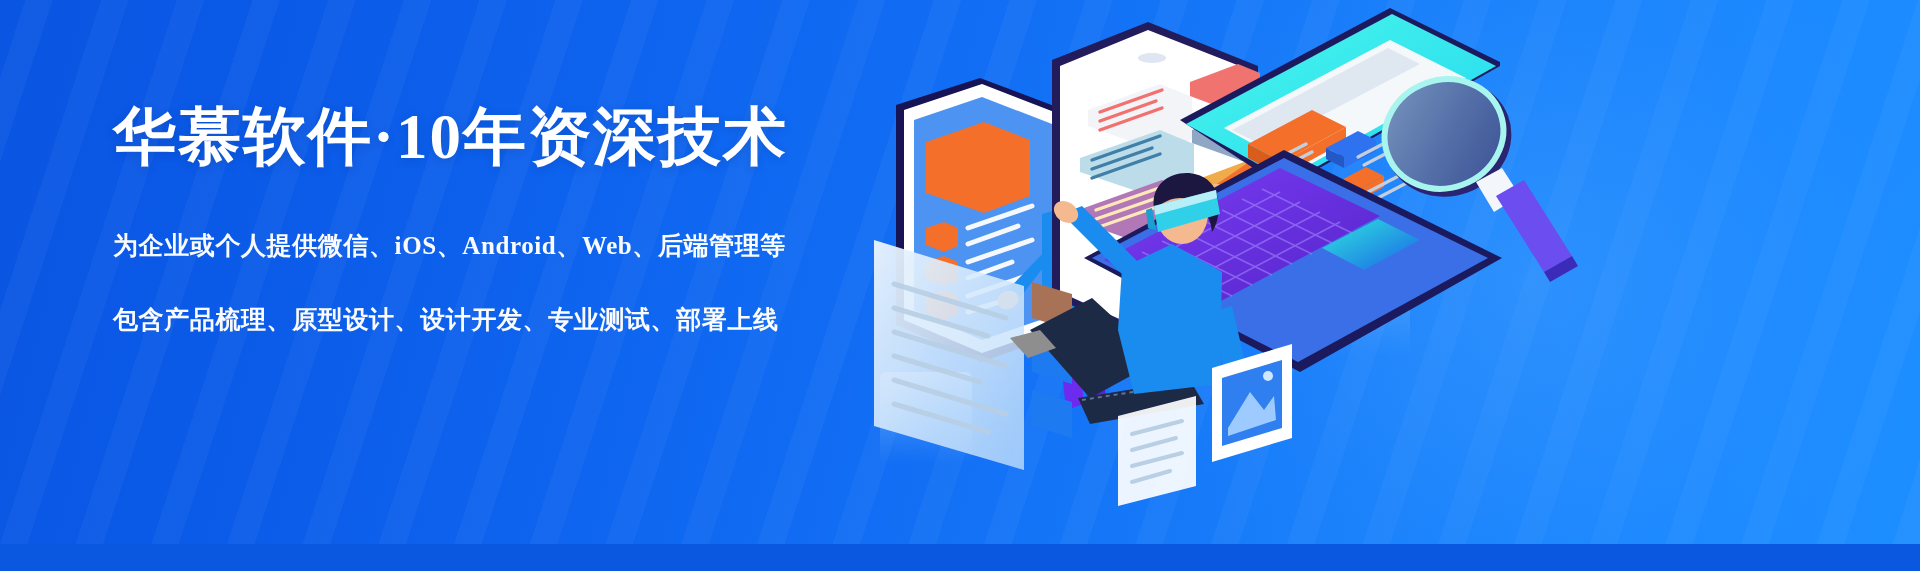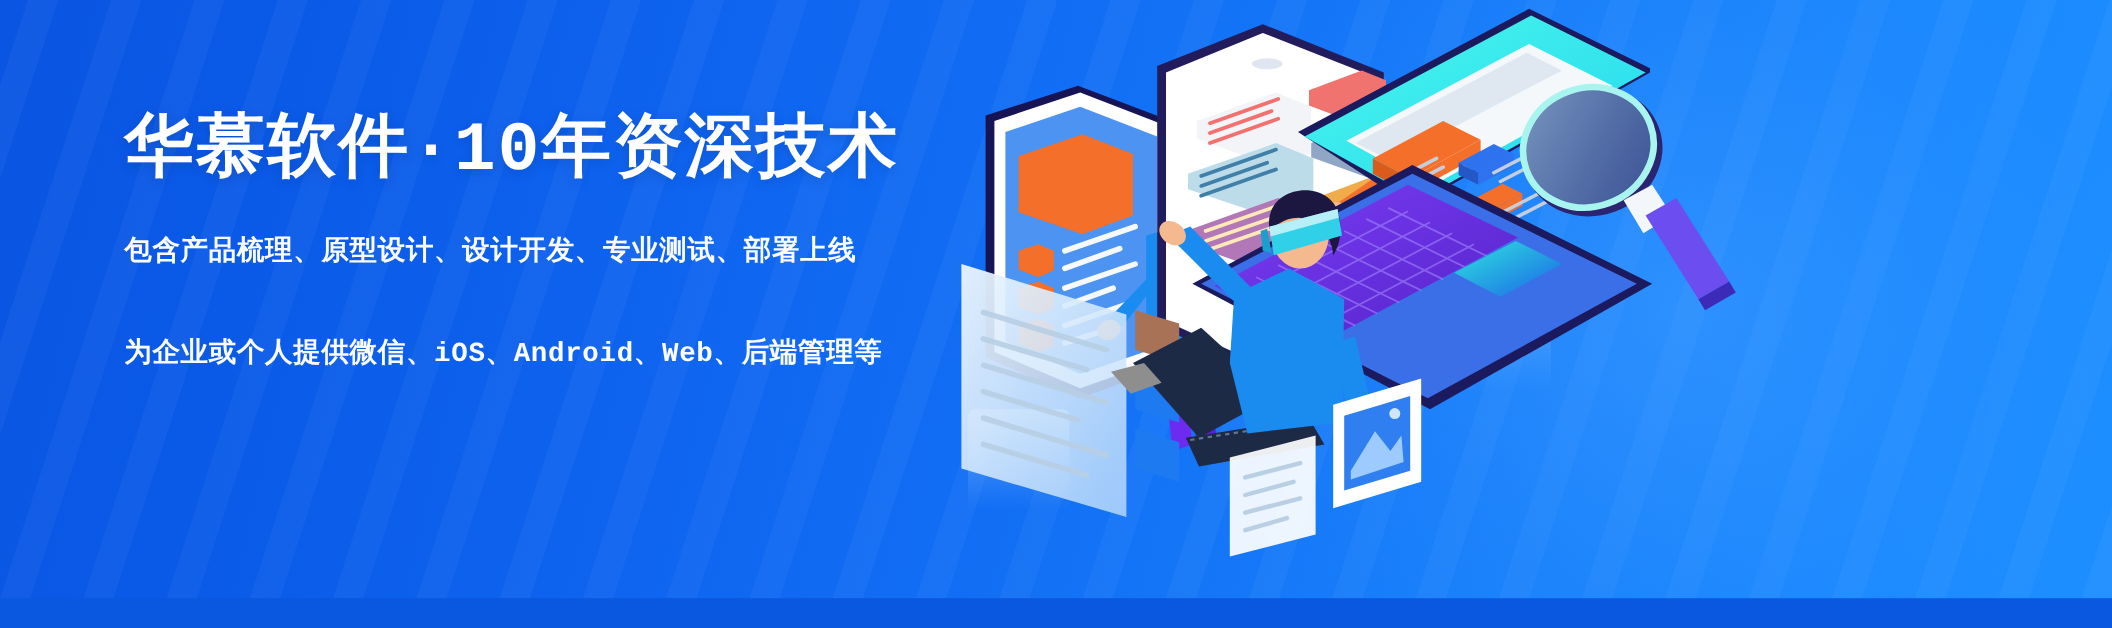--- a/index.html
+++ b/index.html
@@ -2,21 +2,21 @@
 <html lang="zh"><head>
 <meta charset="utf-8">
 <title>Banner</title>
 <style>
   html,body{margin:0;padding:0;background:#0a57e0;}
   *{box-sizing:border-box;}
   .stage{
     position:relative;
     width:1920px;height:544px;
     overflow:hidden;
-    font-family:Liberation Mono, monospace;
+    font-family:Liberation Serif, serif;
     background:
       linear-gradient(103deg,#0a55e2 0%,#0b5ce9 18%,#0f66f0 36%,#1372f6 54%,#1880fb 72%,#1b89ff 88%,#1d8eff 100%);
   }
   
   .stage::before{
     content:"";position:absolute;inset:0;
     background:repeating-linear-gradient(
       -72deg,
       rgba(255,255,255,0.035) 0px,
       rgba(255,255,255,0.035) 26px,
@@ -58,22 +58,22 @@
   .art{position:absolute;left:860px;top:0;width:1060px;height:571px;z-index:5;}
   .art svg{display:block;width:100%;height:100%;}
 </style>
 </head>
 <body>
 
 <div class="stage">
 
   <div class="copy">
     <div class="headline">华慕软件·10年资深技术</div>
+    <div class="sub sub1">为企业或个人提供微信、iOS、Android、Web、后端管理等</div>
     <div class="sub sub2">包含产品梳理、原型设计、设计开发、专业测试、部署上线</div>
-    <div class="sub sub1">为企业或个人提供微信、iOS、Android、Web、后端管理等</div>
   </div>
 
   <div class="art">
   <svg viewBox="0 0 1060 571" xmlns="http://www.w3.org/2000/svg">
     <defs>
       <linearGradient id="gScreenCyan" x1="0" y1="0" x2="1" y2="1">
         <stop offset="0%" stop-color="#4bf6ea"></stop>
             <stop offset="100%" stop-color="#22d8f0"></stop>
       </linearGradient>
       <linearGradient id="gKeyboard" x1="0" y1="0" x2="1" y2="1">

